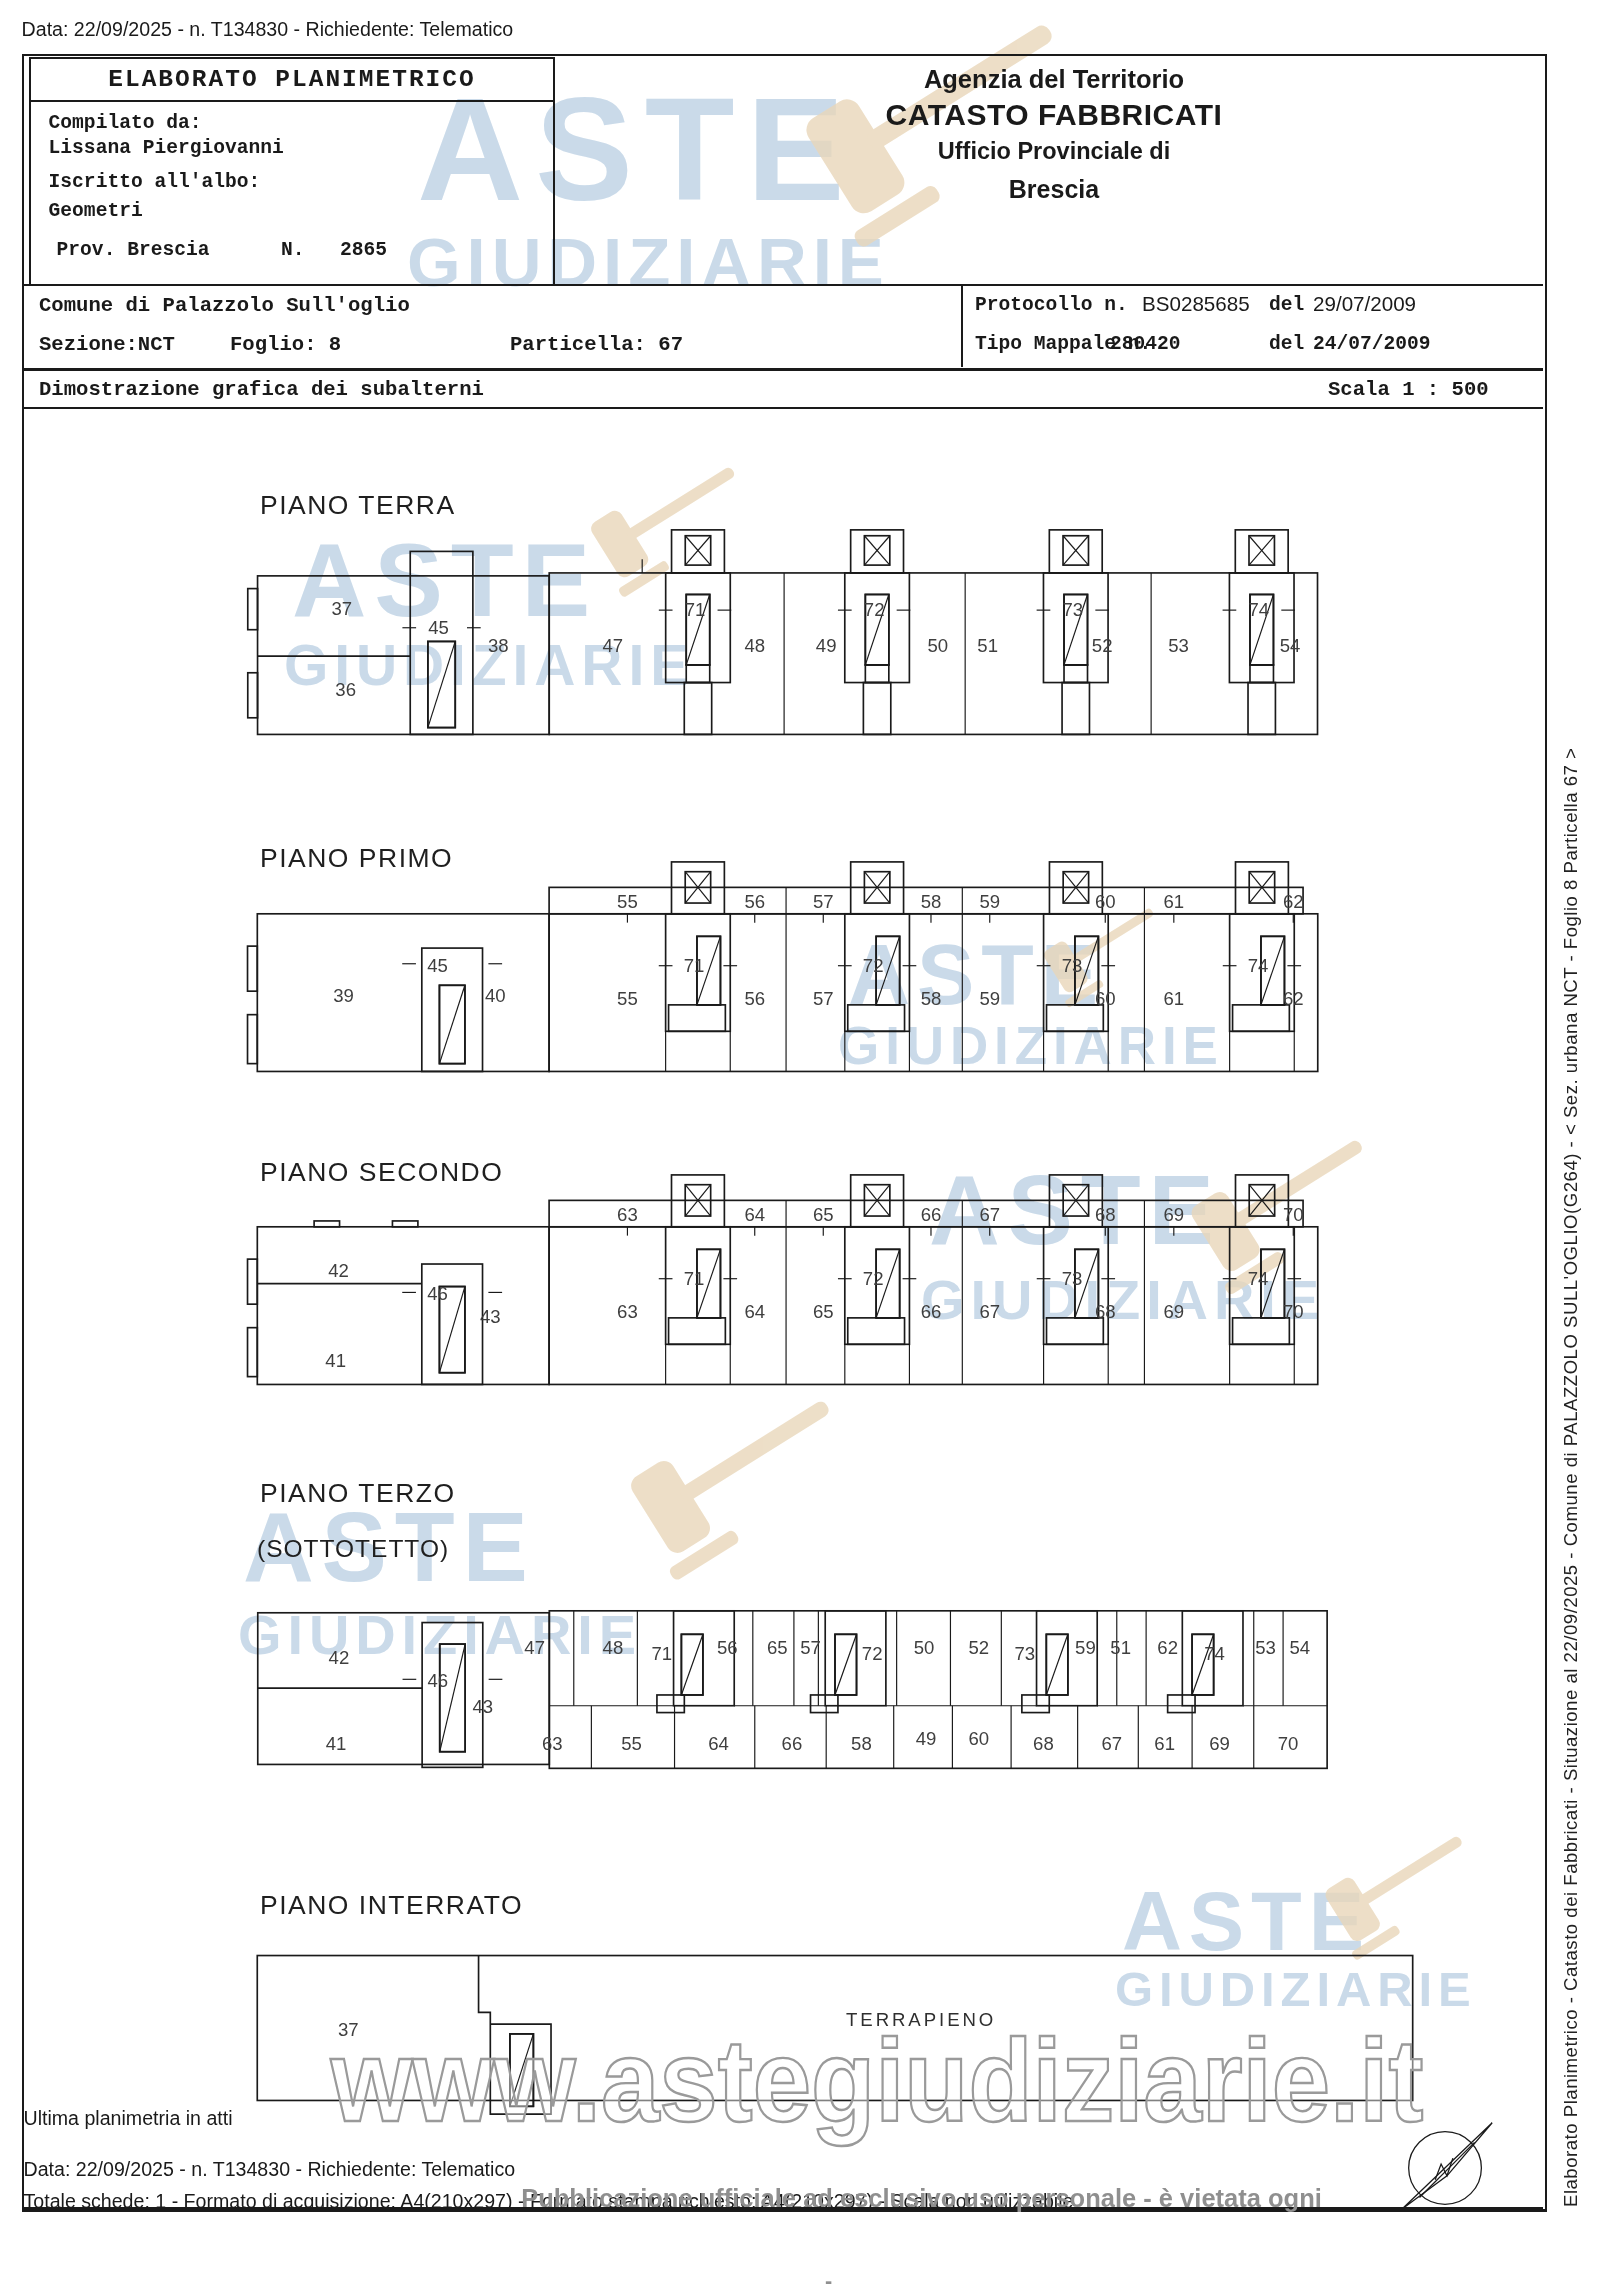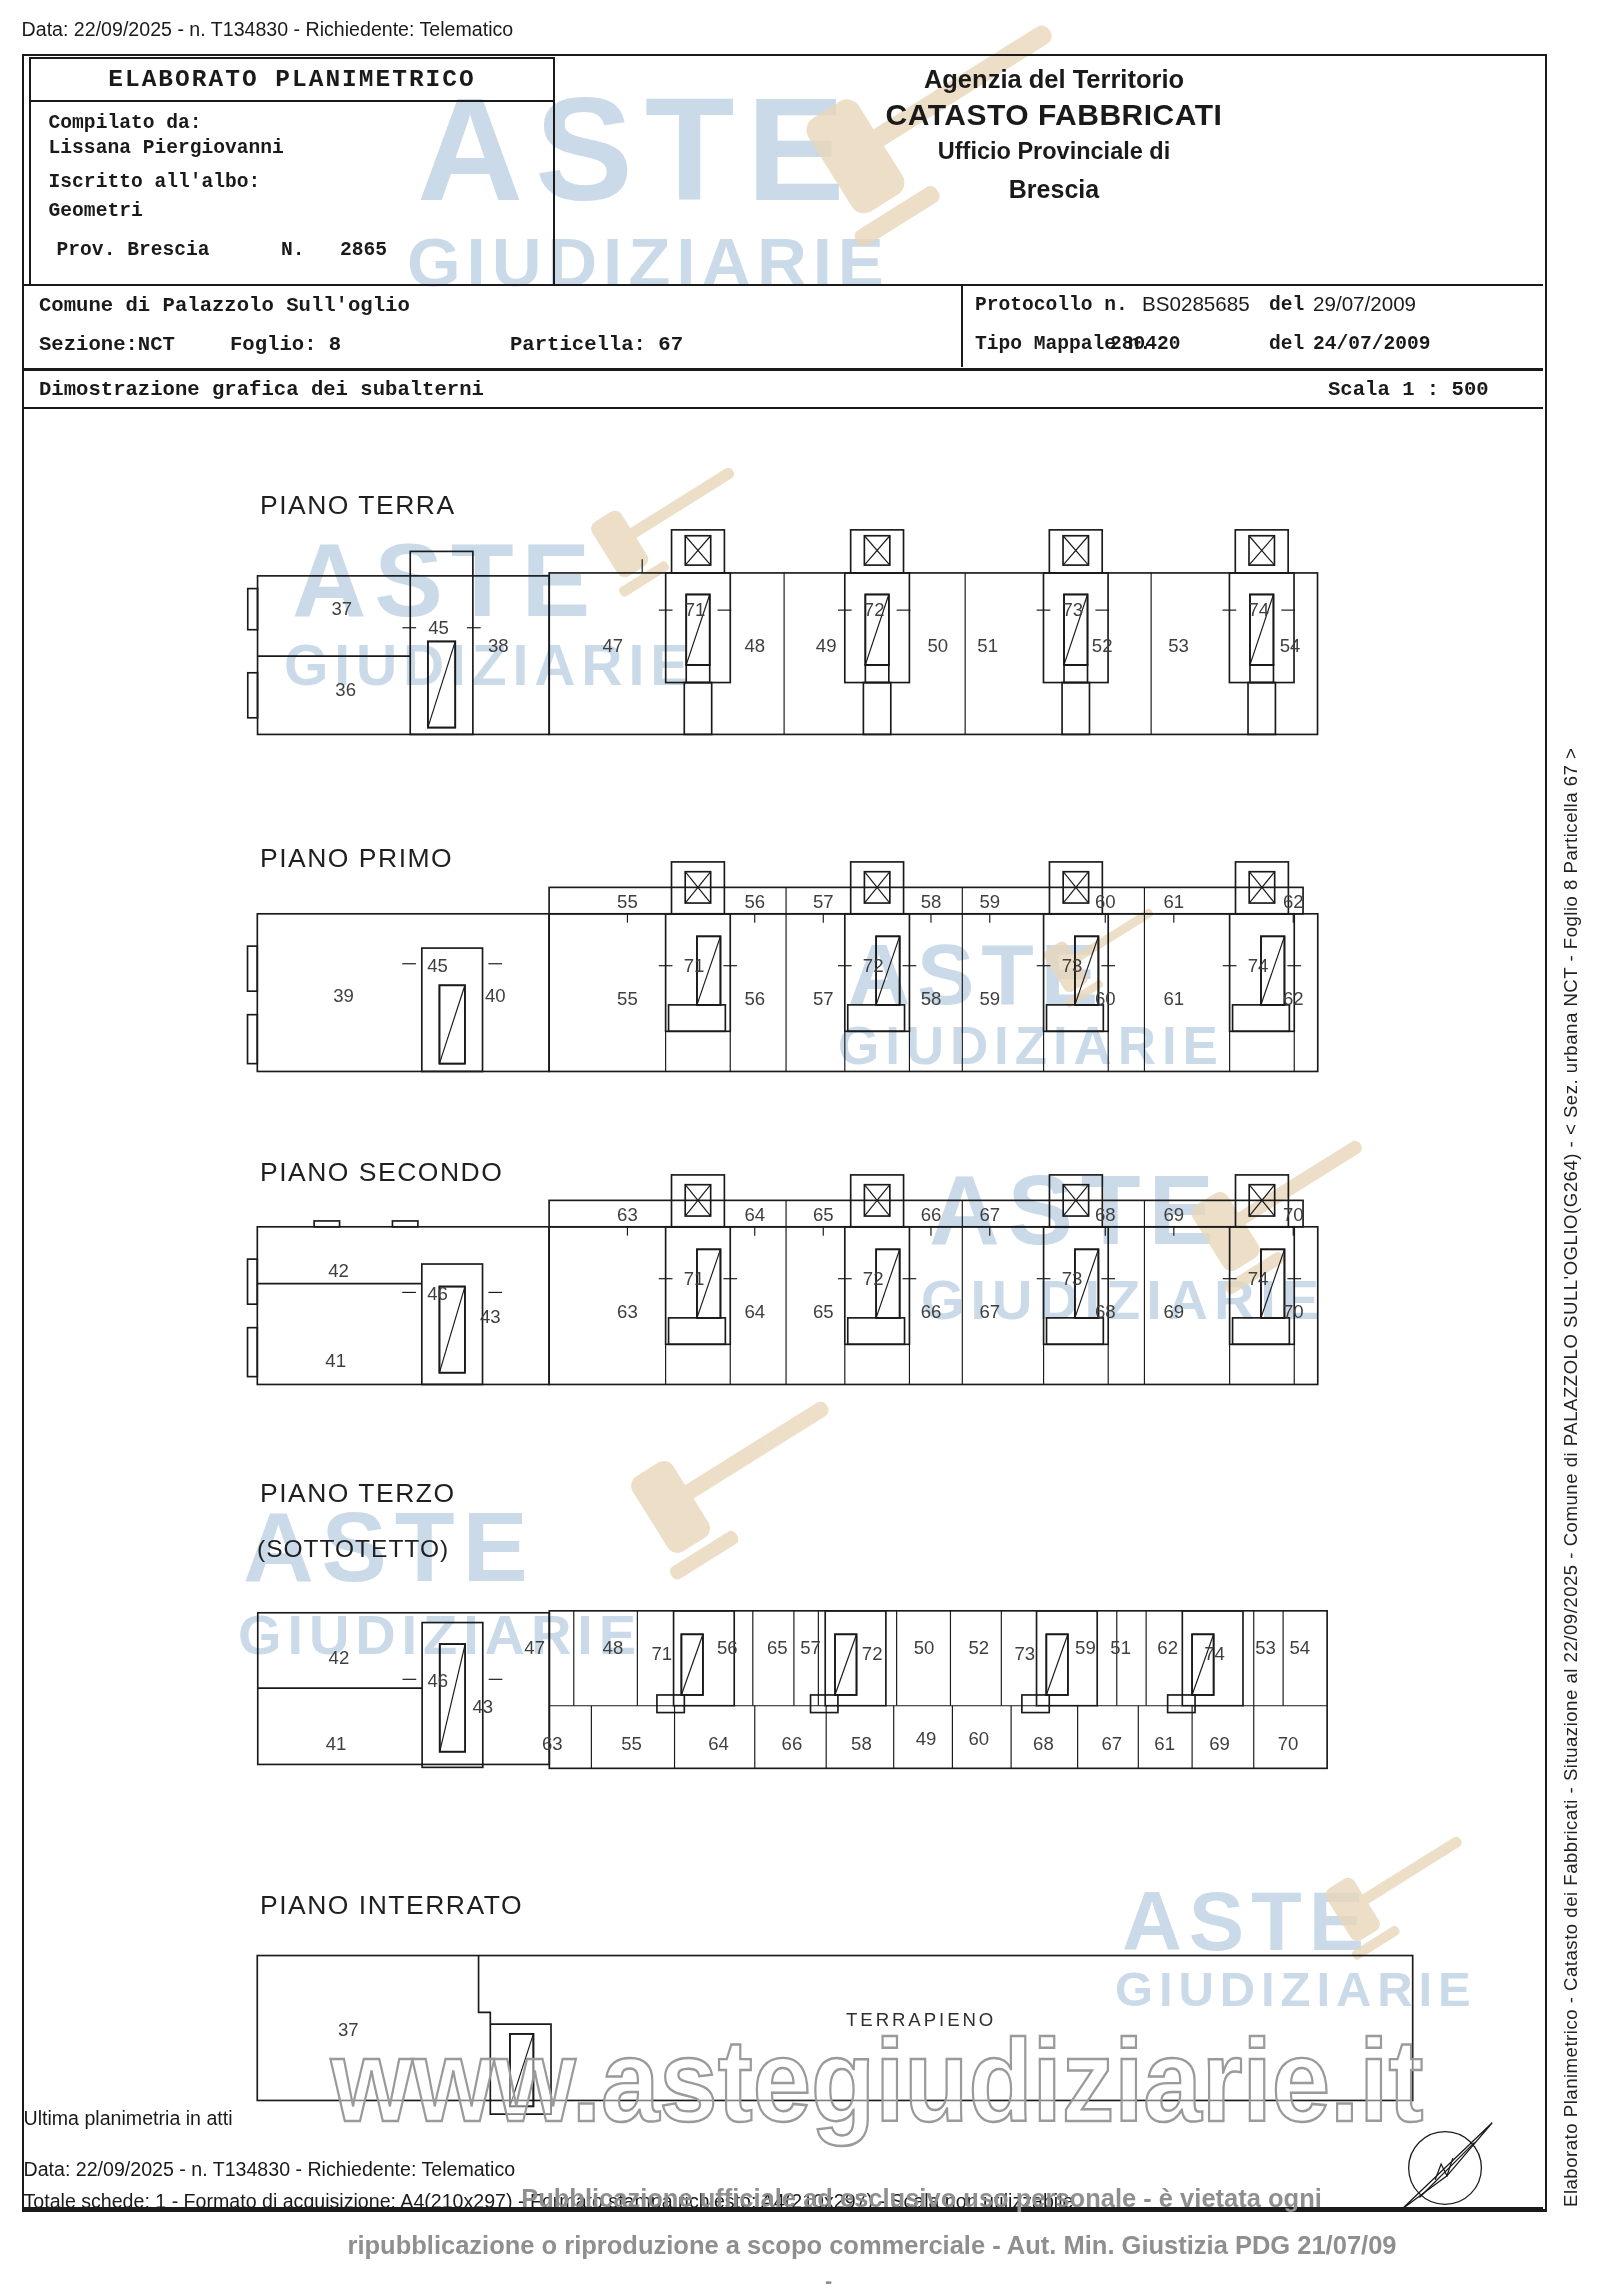--- a/index.html
+++ b/index.html
@@ -592,19 +592,18 @@
       <path d="M46 72 L52 56 L58 68 L64 50"></path>
     </g>
   </svg>
 
   <div class="abs t ftr" style="left:23.5px;top:2107px;">Ultima planimetria in atti</div>
   <div class="abs t ftr" style="left:23.5px;top:2158px;">Data: 22/09/2025 - n. T134830 - Richiedente: Telematico</div>
   <div class="abs t ftr" style="left:23.5px;top:2190px;">Totale schede: 1 - Formato di acquisizione: A4(210x297) - Formato stampa richiesto: A4(210x297) - Scala non utilizzabile</div>
   <div class="abs hline" style="left:21.6px;top:2207px;width:1521px;height:3.9px;"></div>
 
   <div class="abs legal" style="left:294px;top:2184px;width:1255px;">Pubblicazione ufficiale ad esclusivo uso personale - è vietata ogni</div>
-  <div class="abs legal" style="left:235px;top:2231px;width:1274px;">ripubblicazione o riproduzione a scopo commerciale - Aut. Min. Giustizia PDG 21/07/09</div>
   <div class="abs legal" style="left:814px;top:2268px;width:29px;font-size:21.6px;">-</div>
 
   <div class="abs sidebar">Elaborato Planimetrico - Catasto dei Fabbricati - Situazione al 22/09/2025 - Comune di PALAZZOLO SULL'OGLIO(G264) - &lt; Sez. urbana NCT - Foglio 8 Particella 67 &gt;</div>
 
 </div>
 
 
 </body></html>

